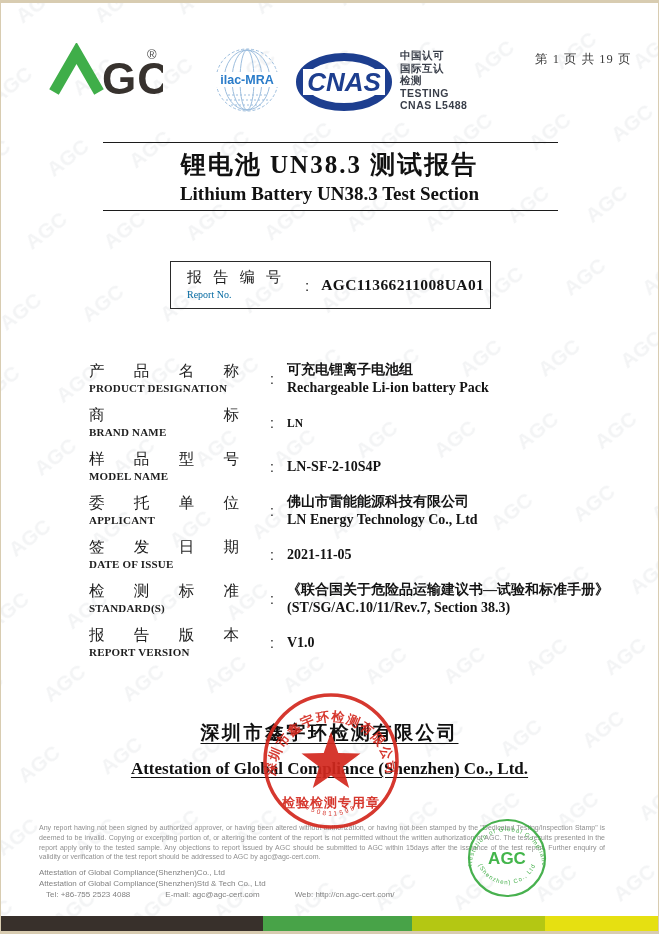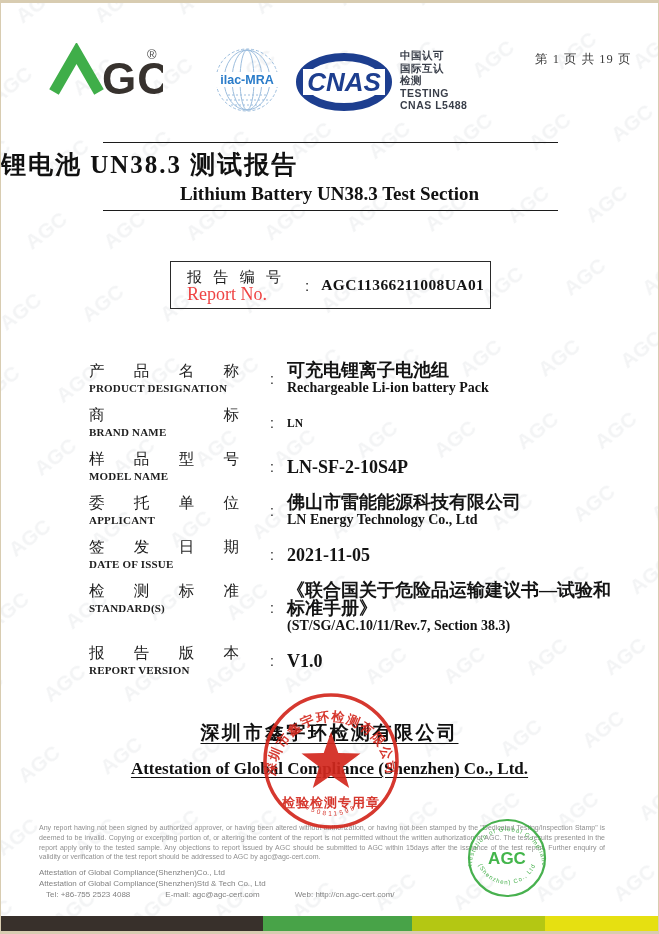--- a/index.html
+++ b/index.html
@@ -11,40 +11,40 @@
   
   .agc-logo{left:40px;top:40px;}
   .ilac{left:213px;top:44px;}
   .cnas{left:295px;top:50px;}
   .accred{left:399px;top:46px;color:#3a3f4a;font-size:10.5px;font-weight:bold;line-height:12.6px;letter-spacing:.5px;}
   .pageno{left:534px;top:48px;font-family:"Liberation Serif","DejaVu Serif",serif;font-size:12.5px;color:#3c3c3c;letter-spacing:1px;}
 
   
   .rule{left:102px;width:455px;height:0;border-top:1.7px solid #1c1c1c;}
   .rule.top{top:139px;} .rule.bottom{top:207px;}
-  .title-zh{left:0;right:0;top:145px;font-size:25px;font-weight:bold;color:#111;font-family:"Liberation Serif","DejaVu Serif",serif;letter-spacing:2px;}
+  .title-zh{left:0;right:0;top:145px;text-align:center;font-size:25px;font-weight:bold;color:#111;font-family:"Liberation Serif","DejaVu Serif",serif;letter-spacing:2px;}
   .title-en{left:0;right:0;top:180px;text-align:center;font-size:19px;font-weight:bold;color:#111;font-family:"Liberation Serif","DejaVu Serif",serif;}
 
   
   .repbox{left:169px;top:258px;width:319px;height:46px;border:1.6px solid #2a2a2a;display:flex;align-items:center;}
   .repbox .lab{margin-left:16px;width:94px;}
   .repbox .lab .zh{font-size:15px;color:#1d1d1d;text-align:justify;text-align-last:justify;line-height:18px;}
-  .repbox .lab .en{font-size:18px;color:#ef4444;font-family:"Liberation Serif","DejaVu Serif",serif;line-height:17px;}
+  .repbox .lab .en{font-size:10px;color:#0369a1;font-family:"Liberation Serif","DejaVu Serif",serif;line-height:17px;}
   .repbox .colon{margin-left:24px;font-size:15px;color:#1d1d1d;}
   .repbox .val{margin-left:12px;font-size:15.5px;font-weight:bold;color:#141414;font-family:"Liberation Serif","DejaVu Serif",serif;letter-spacing:.4px;}
 
   
   .fields{left:88px;top:358px;width:525px;}
   .frow{display:flex;margin-bottom:8px;min-height:36px;justify-content:flex-end;}
   .frow .lzh{width:150px;font-size:15.5px;color:#1d1d1d;text-align:justify;text-align-last:justify;line-height:19px;}
   .frow .len{font-size:11px;font-weight:bold;color:#1d1d1d;font-family:Liberation Serif, serif;line-height:17px;letter-spacing:.2px;}
   .frow .lcol{width:168px;flex:none;}
   .frow .colon{width:30px;flex:none;align-self:center;text-align:center;font-size:14px;color:#1d1d1d;}
   .frow .vcol{flex:1;align-self:center;font-family:"Liberation Serif","DejaVu Serif",serif;color:#141414;}
-  .frow .v1{font-size:18px;font-weight:600;line-height:18px;}
+  .frow .v1{font-size:14px;font-weight:600;line-height:18px;}
   .frow .v2{font-size:14px;font-weight:600;line-height:18px;}
   .frow .v2:empty{display:none;}
   .frow.brand .v1{font-size:11.5px;font-weight:bold;}
 
   
   .issuer{left:0;right:0;top:717px;text-align:center;}
   .issuer .zh{font-size:19px;font-weight:bold;color:#101010;letter-spacing:2.5px;text-decoration:underline;text-underline-offset:4px;}
   .issuer .en{margin-top:13px;font-size:17px;font-weight:bold;color:#101010;font-family:"Liberation Serif","DejaVu Serif",serif;text-decoration:underline;text-underline-offset:3px;}
 
   .stamp-red{left:257px;top:682px;z-index:3;opacity:.92;}

